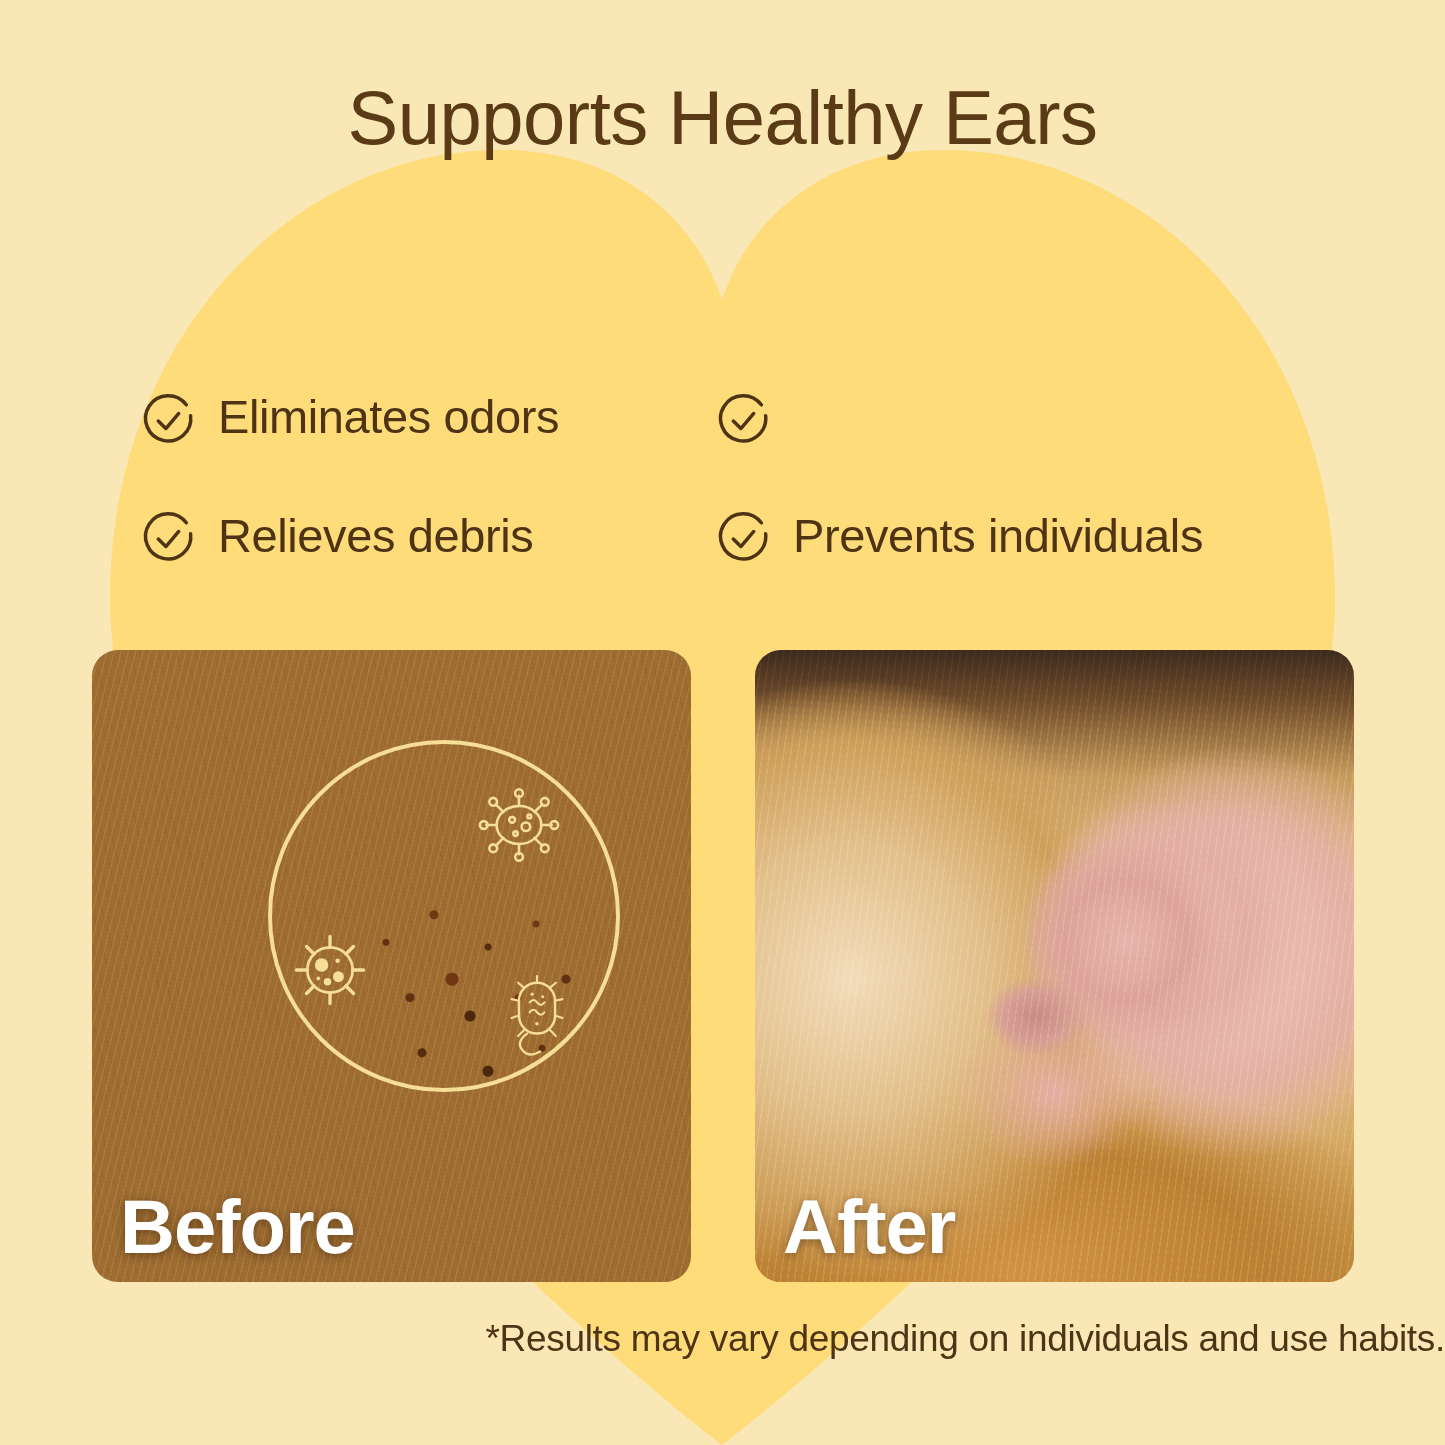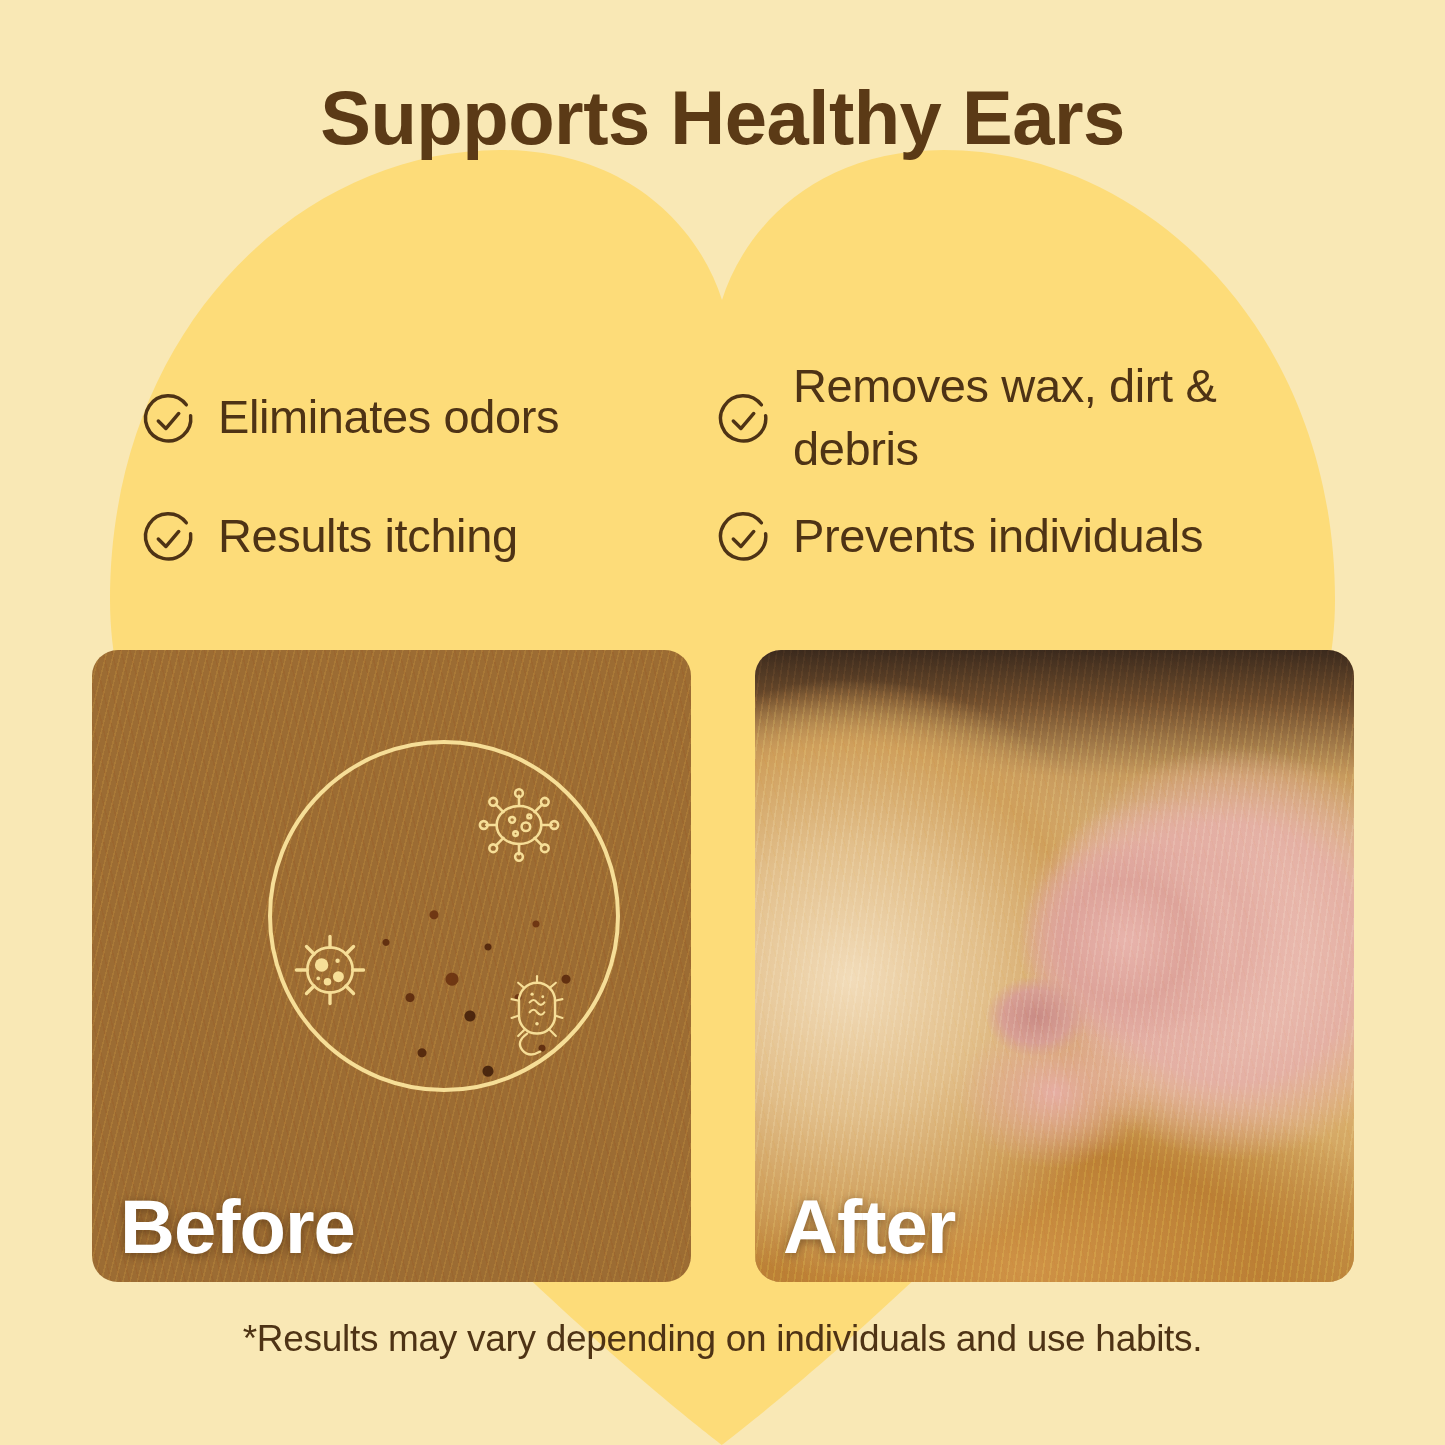--- a/index.html
+++ b/index.html
@@ -36,21 +36,21 @@
 
   
   .title {
     position: absolute;
     left: 0;
     top: 78px;
     width: 1445px;
     text-align: center;
     z-index: 5;
     font-size: 76px;
-    font-weight: bold;
+    font-weight: normal;
     letter-spacing: -0.5px;
     color: #5B3A16;
     line-height: 1.05;
   }
 
   
   .benefits {
     position: absolute;
     left: 140px;
     top: 330px;
@@ -215,21 +215,21 @@
   .germ-virus  { left: 384px; top: 132px; width: 86px;  height: 86px; }
   .germ-microbe{ left: 196px; top: 278px; width: 84px;  height: 84px; }
   .germ-rod    { left: 404px; top: 322px; width: 82px;  height: 92px; }
 
   
   .footnote {
     position: absolute;
     left: 0;
     top: 1318px;
     width: 1445px;
-    text-align: center;
+    text-align: right;
     z-index: 5;
     font-size: 37px;
     color: #4E3315;
     letter-spacing: -0.3px;
   }
 </style>
 </head>
 <body>
 
 <div id="stage">
@@ -254,29 +254,28 @@
         <path d="M 17 26 L 24 33 L 36 19" fill="none" stroke="#4E3315" stroke-width="3.2" stroke-linecap="round" stroke-linejoin="round"></path>
       </svg>
       <div class="btext">Eliminates odors</div>
     </div>
 
     <div class="benefit b1">
       <svg class="chk" viewBox="0 0 52 52" aria-hidden="true">
         <path d="M 43 11 A 21 21 0 1 0 47 21" fill="none" stroke="#4E3315" stroke-width="3.2" stroke-linecap="round"></path>
         <path d="M 17 26 L 24 33 L 36 19" fill="none" stroke="#4E3315" stroke-width="3.2" stroke-linecap="round" stroke-linejoin="round"></path>
       </svg>
-      <div class="btext">Removes wax, dirt &amp; debris</div>
     </div>
 
     <div class="benefit b2">
       <svg class="chk" viewBox="0 0 52 52" aria-hidden="true">
         <path d="M 43 11 A 21 21 0 1 0 47 21" fill="none" stroke="#4E3315" stroke-width="3.2" stroke-linecap="round"></path>
         <path d="M 17 26 L 24 33 L 36 19" fill="none" stroke="#4E3315" stroke-width="3.2" stroke-linecap="round" stroke-linejoin="round"></path>
       </svg>
-      <div class="btext">Results itching</div>
+      <div class="btext">Relieves debris</div>
     </div>
 
     <div class="benefit b3">
       <svg class="chk" viewBox="0 0 52 52" aria-hidden="true">
         <path d="M 43 11 A 21 21 0 1 0 47 21" fill="none" stroke="#4E3315" stroke-width="3.2" stroke-linecap="round"></path>
         <path d="M 17 26 L 24 33 L 36 19" fill="none" stroke="#4E3315" stroke-width="3.2" stroke-linecap="round" stroke-linejoin="round"></path>
       </svg>
       <div class="btext">Prevents individuals</div>
     </div>
 

